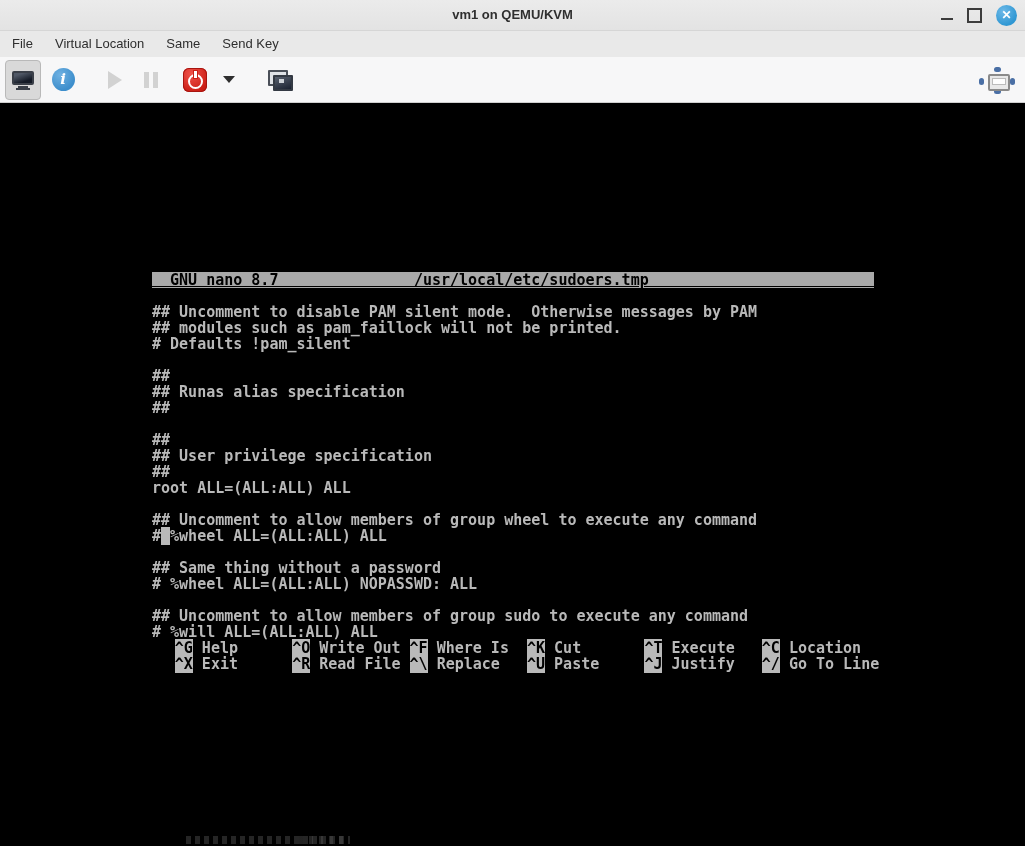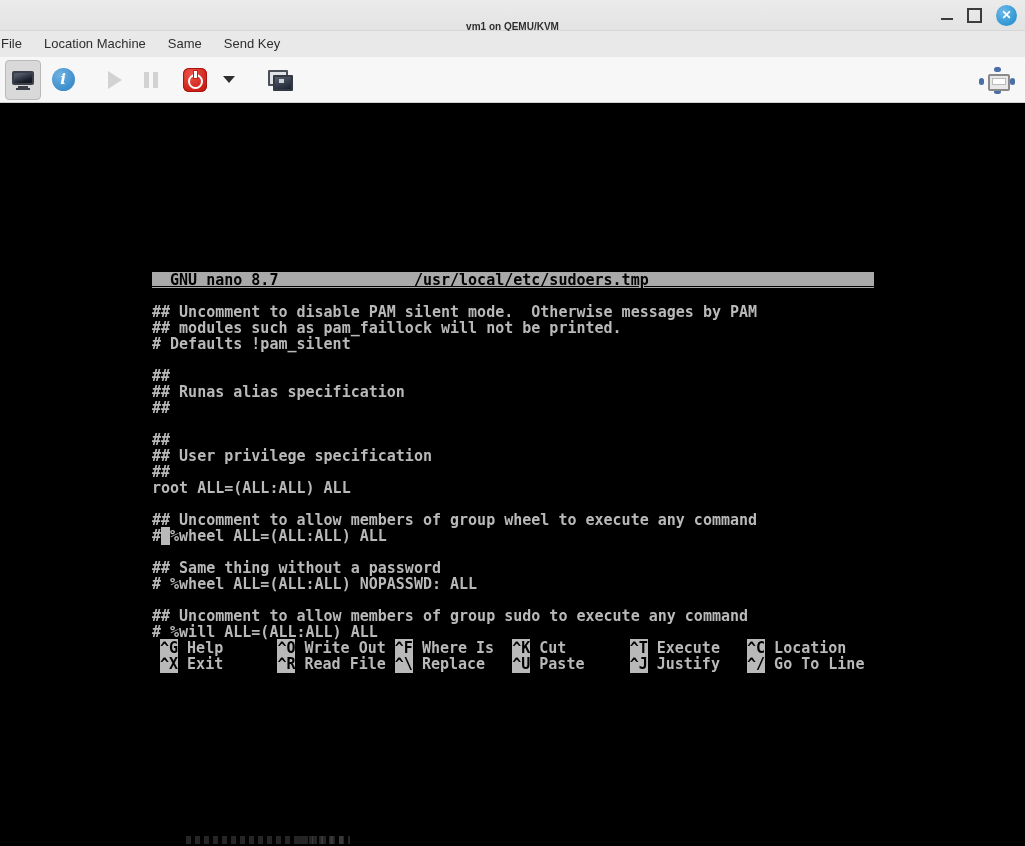--- a/index.html
+++ b/index.html
@@ -9,37 +9,37 @@
     -webkit-font-smoothing:antialiased;
   }
   
   .titlebar{
     position:absolute;top:0;left:0;width:1025px;height:30px;
     background:linear-gradient(#ebebeb,#e3e3e3);
     border-bottom:1px solid #d6d6d6;
   }
   .titlebar .title{
     position:absolute;left:0;right:0;top:0;height:30px;line-height:30px;
-    text-align:center;font-size:10px;color:#2f2f2f;font-weight:bold;margin-top:12px;
+    text-align:center;font-size:13px;color:#2f2f2f;font-weight:bold;
   }
   .win-controls{position:absolute;right:8px;top:0;height:30px;display:flex;align-items:center;gap:14px;}
   .btn-min{width:12px;height:2px;background:#3c3c3c;margin-top:8px;}
   .btn-max{width:11px;height:11px;border:2px solid #3c3c3c;background:transparent;}
   .btn-close{
     width:21px;height:21px;border-radius:50%;
     background:radial-gradient(circle at 35% 30%,#6db9e8,#2f97d3 70%);
     color:#fff;font-size:12px;line-height:21px;text-align:center;font-weight:bold;
   }
   
   .menubar{
     position:absolute;top:31px;left:0;width:1025px;height:26px;
     background:#e9e9e9;display:flex;align-items:center;
   }
   .menu-item{font-size:13px;color:#2e2e2e;padding:0 11px;line-height:26px;}
-  .menu-item:first-child{padding-left:1px;}
+  .menu-item:first-child{padding-left:12px;}
   
   .toolbar{
     position:absolute;top:57px;left:0;width:1025px;height:45px;
     background:#f7f7f8;border-bottom:1px solid #cfcfcf;
     display:flex;align-items:center;
   }
   .tb-btn{height:38px;display:flex;align-items:center;justify-content:center;border-radius:4px;}
   .tb-console{width:34px;margin-left:5px;background:#d9d9d9;border:1px solid #b9b9b9;}
   .monitor{position:relative;width:22px;height:18px;}
   .monitor .scr{width:22px;height:14px;border:2px solid #3a3f48;border-radius:2px;
@@ -83,21 +83,21 @@
   .console{position:absolute;top:103px;left:0;width:1025px;height:743px;background:#000;}
   .screen{
     position:absolute;left:152px;top:169px;width:722px;height:400px;
     font-family:"DejaVu Sans Mono","Liberation Mono",monospace;
     font-size:15px;line-height:16px;font-weight:bold;color:#b9b9b9;
   }
   .screen pre{margin:0;font-family:inherit;height:16px;}
   .nano-titlebar{background:#a9a9a9;color:#000;text-decoration:underline;}
   .cursor{background:#b9b9b9;color:#000;}
   .key{background:#b9b9b9;color:#000;}
-  .shortcuts{position:absolute;left:8px;top:368px;width:722px;}
+  .shortcuts{position:absolute;left:14px;top:368px;width:722px;text-align:center;}
   .nano-body{position:absolute;left:0;top:32px;width:722px;}
   
   .artifact{
     position:absolute;left:186px;top:733px;width:164px;height:8px;opacity:.5;
     background:repeating-linear-gradient(90deg,#4a4a4a 0 5px,transparent 5px 9px);
   }
   .artifact2{position:absolute;left:299px;top:733px;width:50px;height:8px;opacity:.45;
     background:repeating-linear-gradient(90deg,#4f4f4f 0 4px,transparent 4px 10px);}
 </style>
 </head>
@@ -107,21 +107,21 @@
   <div class="title">vm1 on QEMU/KVM</div>
   <div class="win-controls">
     <div class="btn-min"></div>
     <div class="btn-max"></div>
     <div class="btn-close">✕</div>
   </div>
 </div>
 
 <div class="menubar">
   <div class="menu-item">File</div>
-  <div class="menu-item">Location Machine</div>
+  <div class="menu-item">Virtual Location</div>
   <div class="menu-item">Same</div>
   <div class="menu-item">Send Key</div>
 </div>
 
 <div class="toolbar">
   <div class="tb-btn tb-console">
     <div class="monitor">
       <div class="scr"></div>
         <div class="stand"></div>
         <div class="base"></div>

